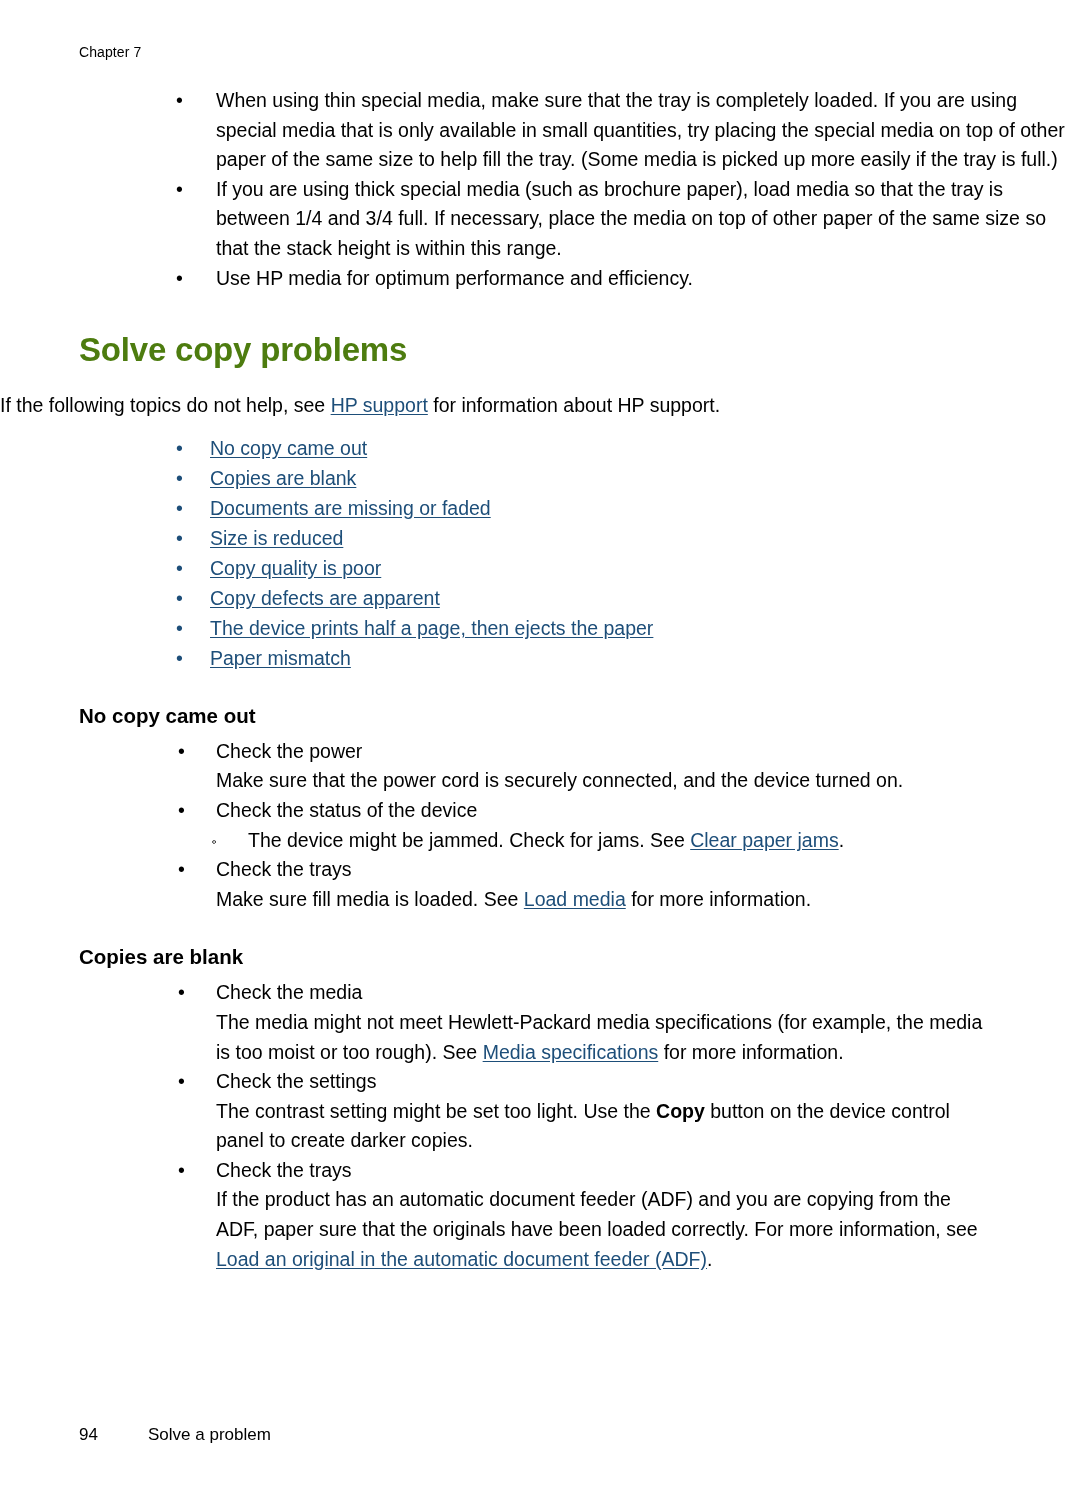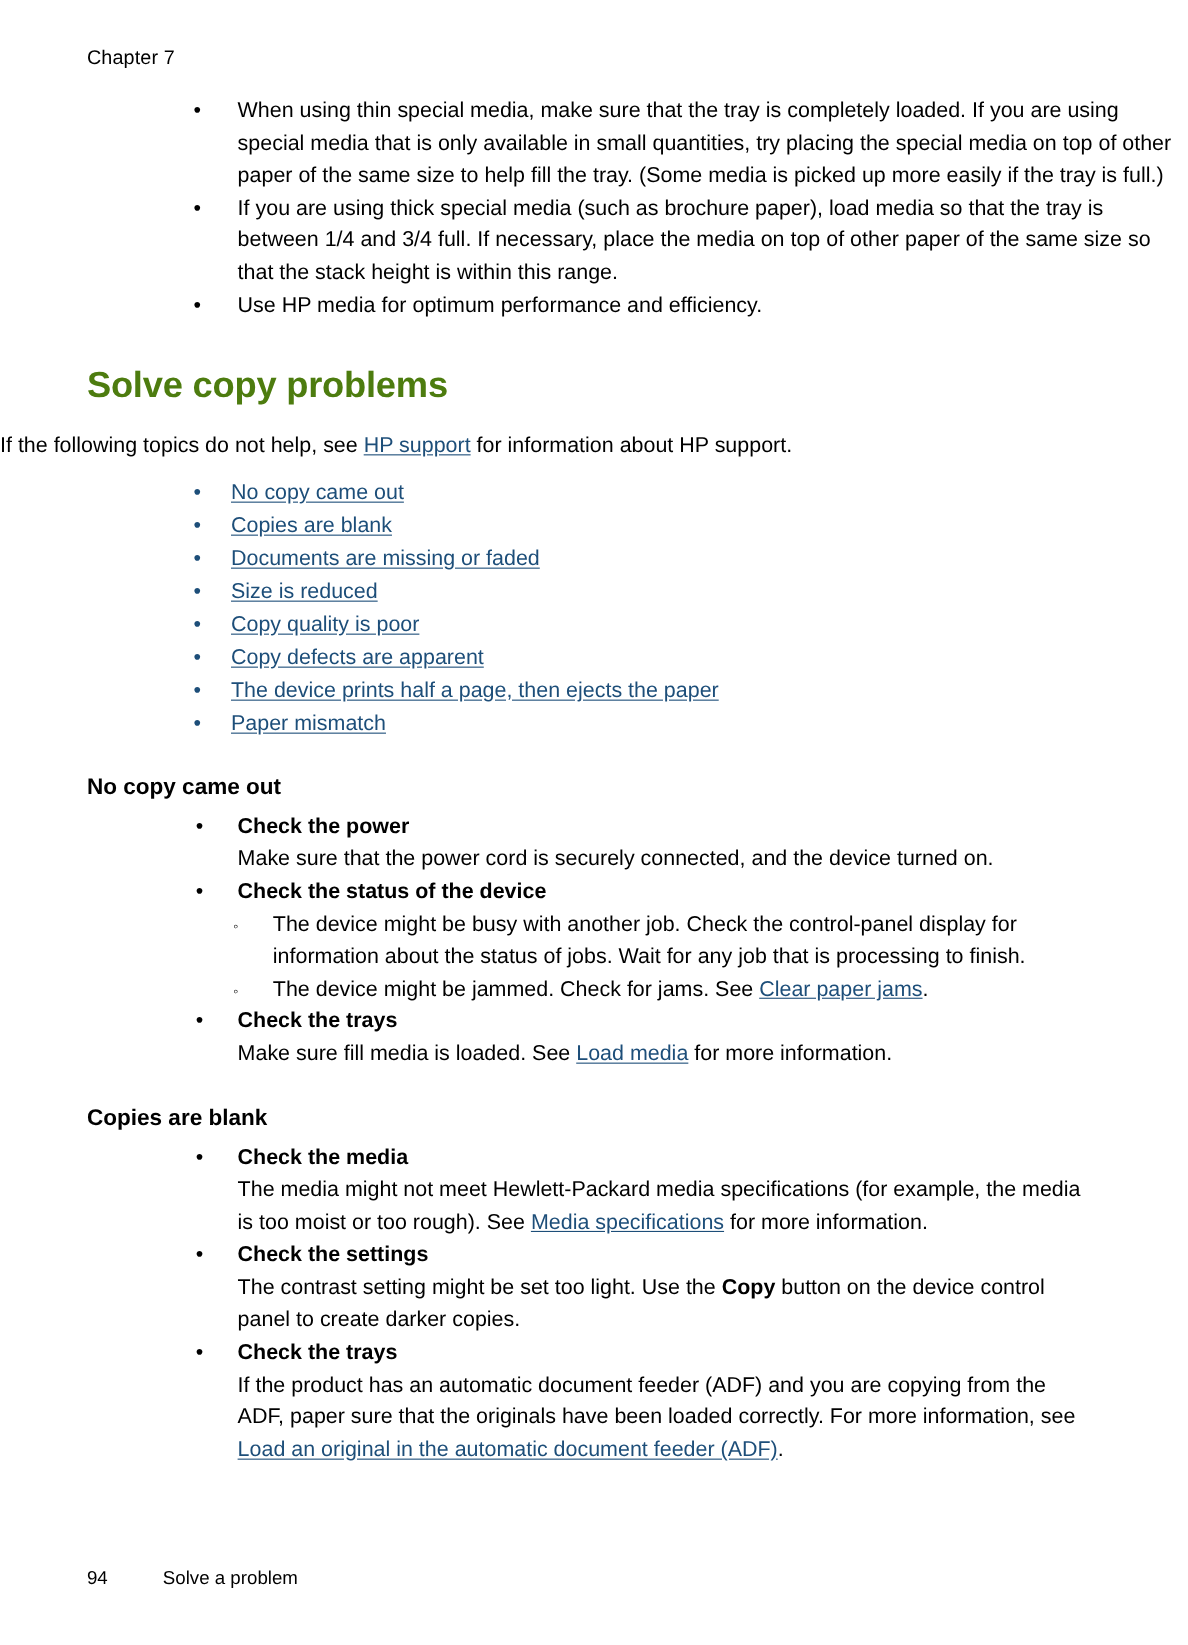--- a/index.html
+++ b/index.html
@@ -18,21 +18,21 @@
     height: 1495px;
     background: #ffffff;
     overflow: hidden;
   }
 
   
   .running-header {
     position: absolute;
     left: 79px;
     top: 42px;
-    font-size: 18px;
+    font-size: 14px;
     line-height: 20px;
     color: #000;
     letter-spacing: 0.1px;
   }
 
   
   .content {
     position: absolute;
     left: 0;
     top: 86px;
@@ -126,21 +126,21 @@
   }
   ul.checks > li > .bullet {
     position: absolute;
     left: 178px;
     top: 0;
     font-size: 19.5px;
     line-height: 29.6px;
     color: #000;
   }
   .chk-title {
-    font-weight: bold;
+    font-weight: normal;
     display: block;
   }
   .chk-body {
     display: block;
     max-width: 776px;
   }
 
   
   ul.lvl2 {
     list-style: none;
@@ -273,21 +273,20 @@
       </li>
       <li>
         <span class="bullet">•</span>
         <span class="chk-title">Check the status of the device</span>
       </li>
     </ul>
 
     <ul class="lvl2">
       <li>
         <span class="bullet">◦</span>
-        <span class="l2-body">The device might be busy with another job. Check the control-panel display for information about the status of jobs. Wait for any job that is processing to finish.</span>
       </li>
       <li>
         <span class="bullet">◦</span>
         <span class="l2-body"><span>The device might be jammed. Check for jams. See </span><a class="lnk" href="#">Clear paper jams</a><span>.</span></span>
       </li>
     </ul>
 
     <ul class="checks">
       <li>
         <span class="bullet">•</span>

